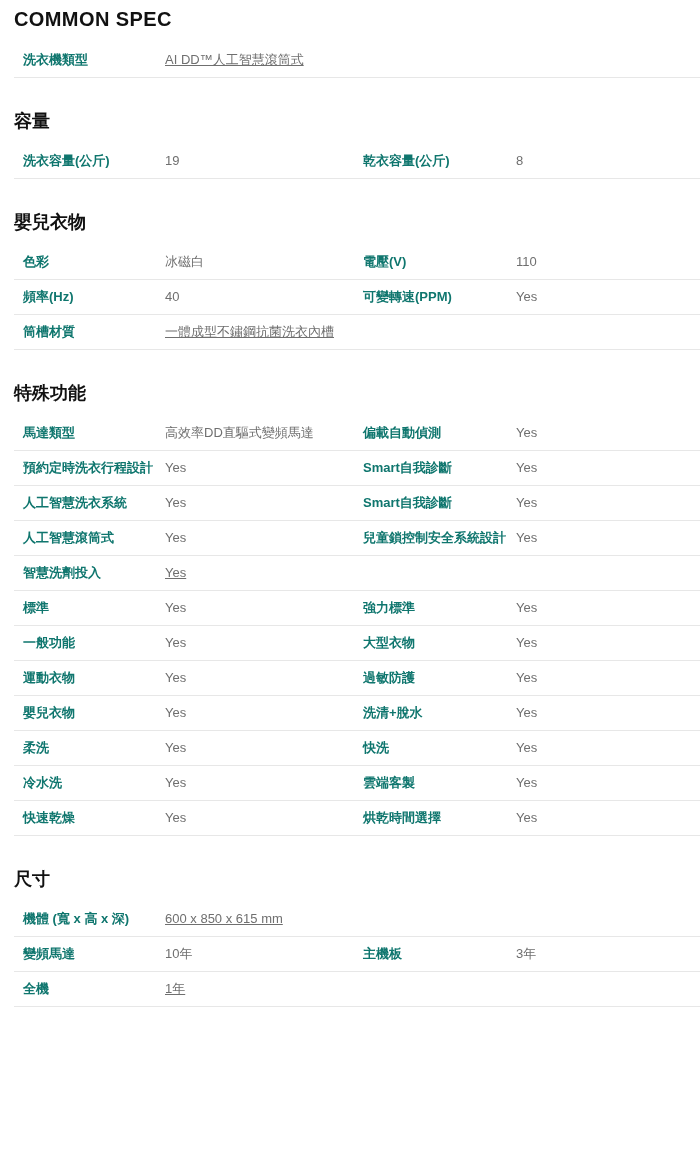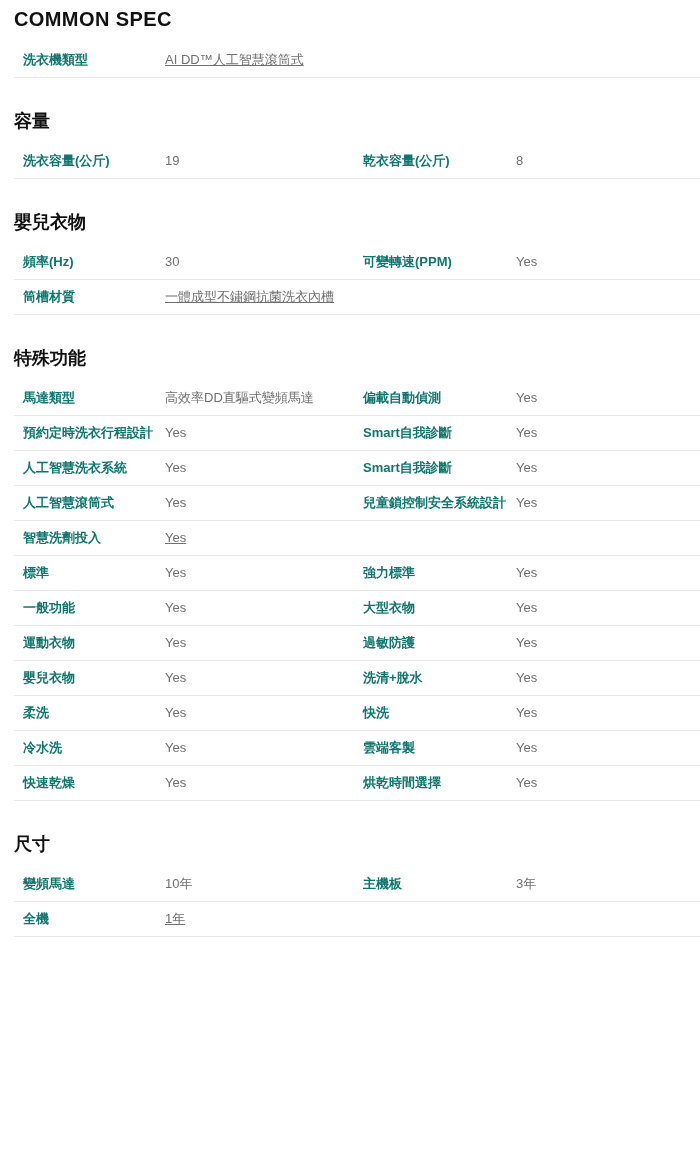--- a/index.html
+++ b/index.html
@@ -80,24 +80,30 @@
     <div class="cell value">19</div>
     <div class="cell label">乾衣容量(公斤)</div>
     <div class="cell value">8</div>
   </div>
 </div>
   </section>
 
   <section class="spec-section">
     <h3 class="section-title">嬰兒衣物</h3>
     <div class="rows">
+  <div class="spec-row">
+    <div class="cell label">色彩</div>
+    <div class="cell value">冰磁白</div>
+    <div class="cell label">電壓(V)</div>
+    <div class="cell value">110</div>
+  </div>
 
   <div class="spec-row">
     <div class="cell label">頻率(Hz)</div>
-    <div class="cell value">30</div>
+    <div class="cell value">40</div>
     <div class="cell label">可變轉速(PPM)</div>
     <div class="cell value">Yes</div>
   </div>
 
   <div class="spec-row">
     <div class="cell label">筒槽材質</div>
     <div class="cell value span">一體成型不鏽鋼抗菌洗衣內槽</div>
 
   </div>
 </div>
@@ -191,20 +197,27 @@
     <div class="cell label">快速乾燥</div>
     <div class="cell value">Yes</div>
     <div class="cell label">烘乾時間選擇</div>
     <div class="cell value">Yes</div>
   </div>
 </div>
   </section>
 
   <section class="spec-section">
     <h3 class="section-title">尺寸</h3>
+    <div class="rows">
+  <div class="spec-row">
+    <div class="cell label">機體 (寬 x 高 x 深)</div>
+    <div class="cell value span">600 x 850 x 615 mm</div>
+
+  </div>
+</div>
   </section>
 
   <section class="spec-section">
     <div class="rows">
   <div class="spec-row">
     <div class="cell label">變頻馬達</div>
     <div class="cell value">10年</div>
     <div class="cell label">主機板</div>
     <div class="cell value">3年</div>
   </div>

